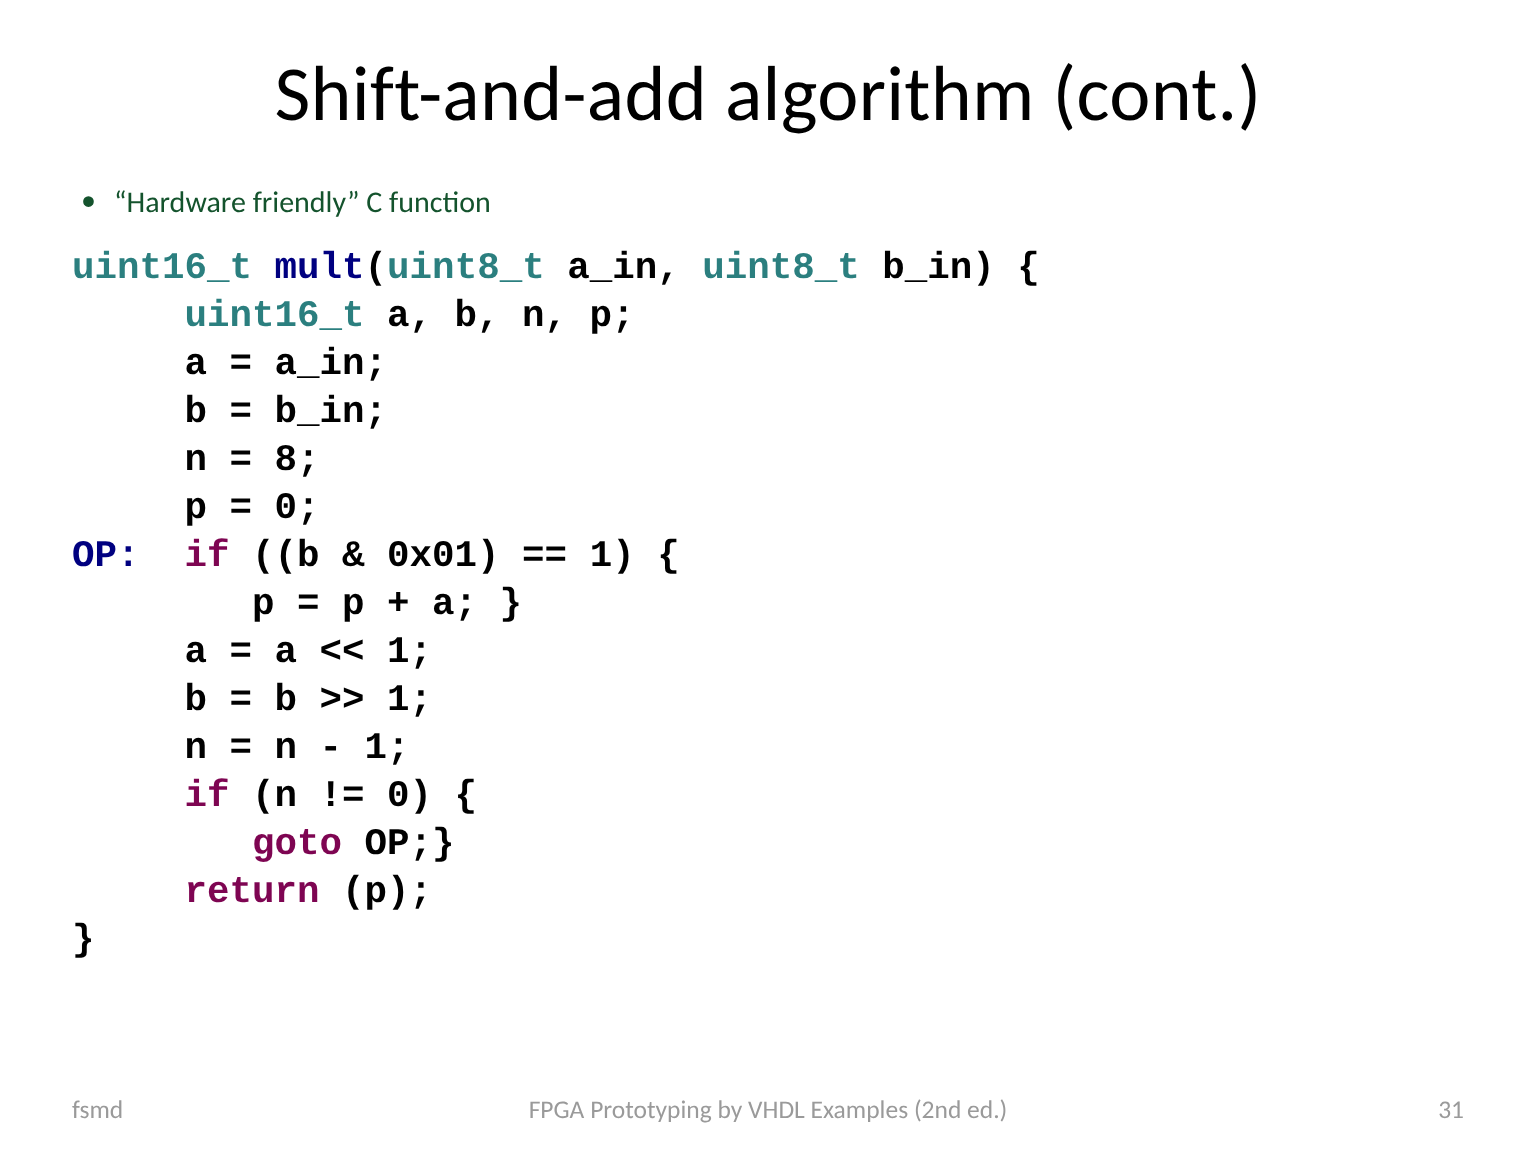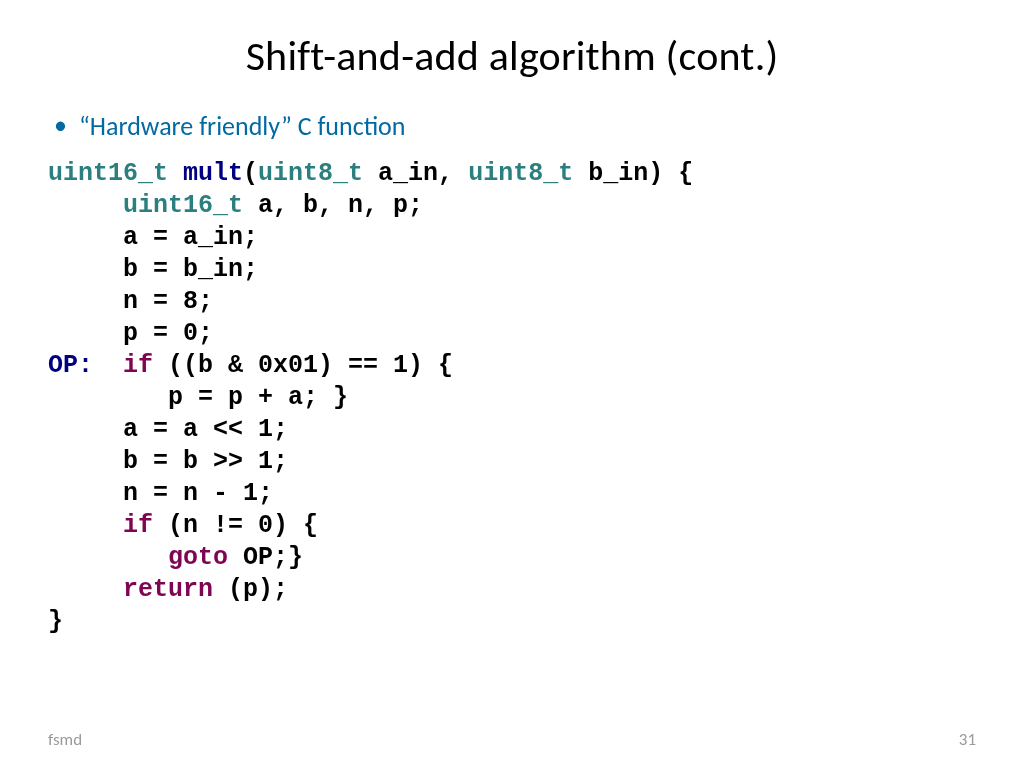--- a/index.html
+++ b/index.html
@@ -13,29 +13,29 @@
     overflow: hidden;
   }
   .slide {
     width: 100%;
     height: 100%;
     padding: 30px 48px 20px 48px;
     position: relative;
   }
   .title {
     text-align: center;
-    font-size: 42px;
+    font-size: 52px;
     font-weight: 400;
     color: #000000;
     margin-bottom: 28px;
     letter-spacing: 0.2px;
   }
   .bullet {
-    font-size: 26px;
-    color: #0369a1;
+    font-size: 20px;
+    color: #14532d;
     margin-bottom: 16px;
     margin-left: 6px;
   }
   .bullet-dot {
     display: inline-block;
     margin-right: 12px;
     vertical-align: 1px;
   }
   .code {
     font-family: Consolas, "Courier New", monospace;
@@ -89,15 +89,16 @@
 <span>     a = a &lt;&lt; 1;</span>
 <span>     b = b &gt;&gt; 1;</span>
 <span>     n = n - 1;</span>
 <span>     </span><span class="kw">if</span><span> (n != 0) {</span>
 <span>        </span><span class="kw">goto</span><span> OP;}</span>
 <span>     </span><span class="kw">return</span><span> (p);</span>
 <span>}</span></div>
 
   <div class="footer">
     <div>fsmd</div>
+    <div class="footer-center">FPGA Prototyping by VHDL Examples (2nd ed.)</div>
     <div>31</div>
   </div>
 </div>
 
 </body></html>

